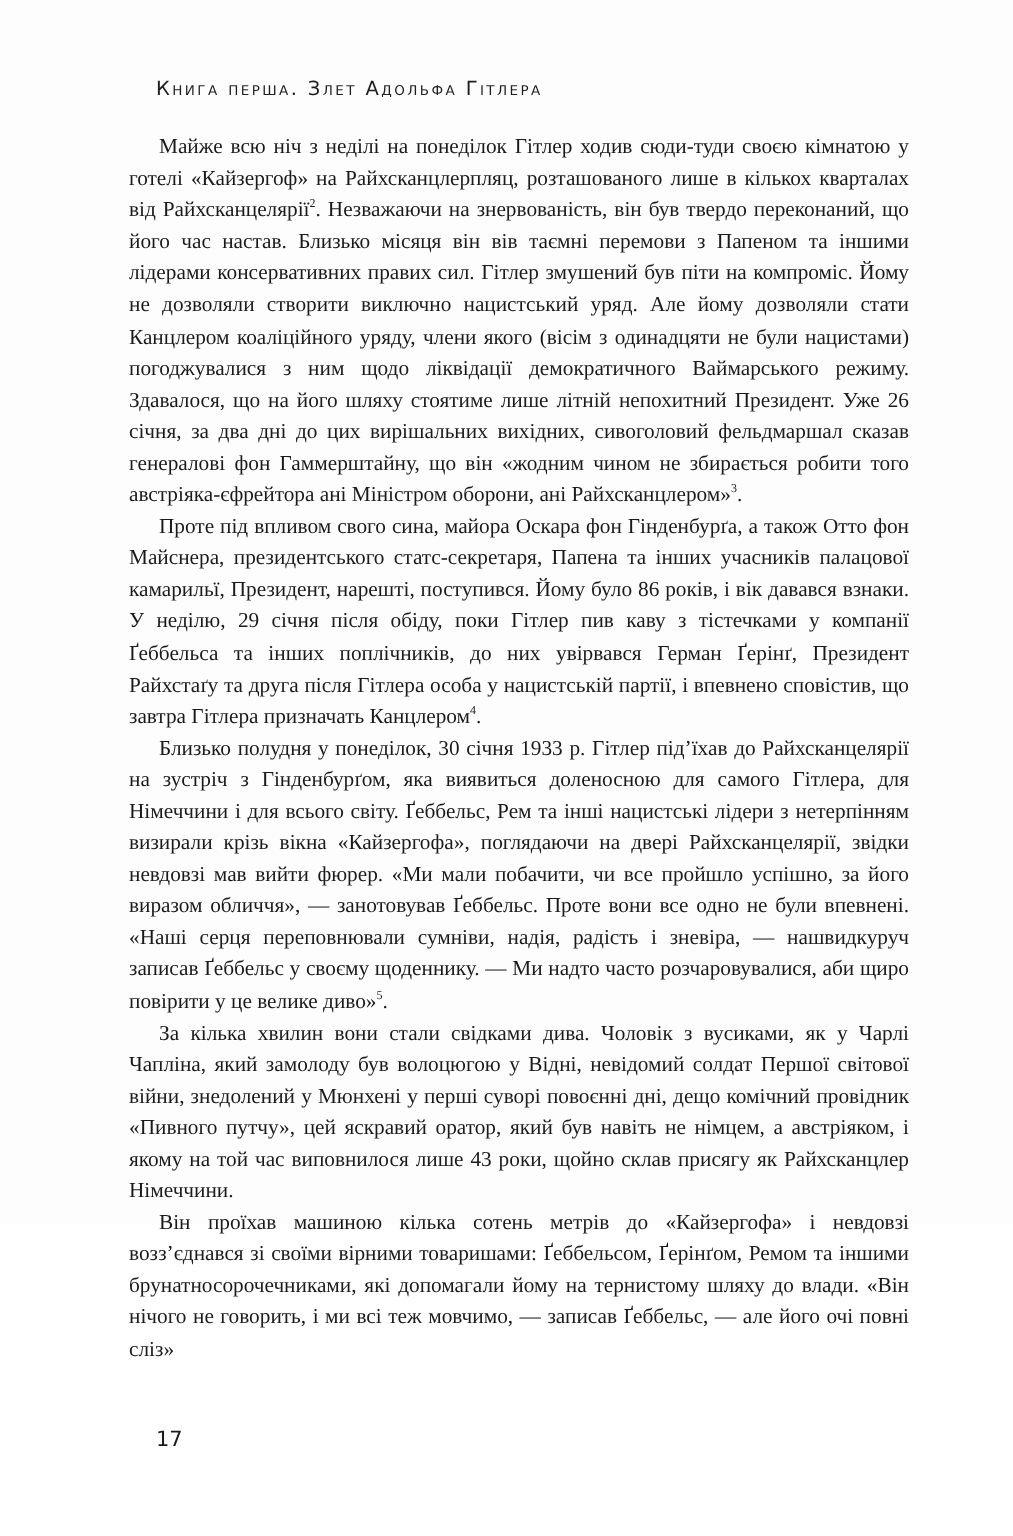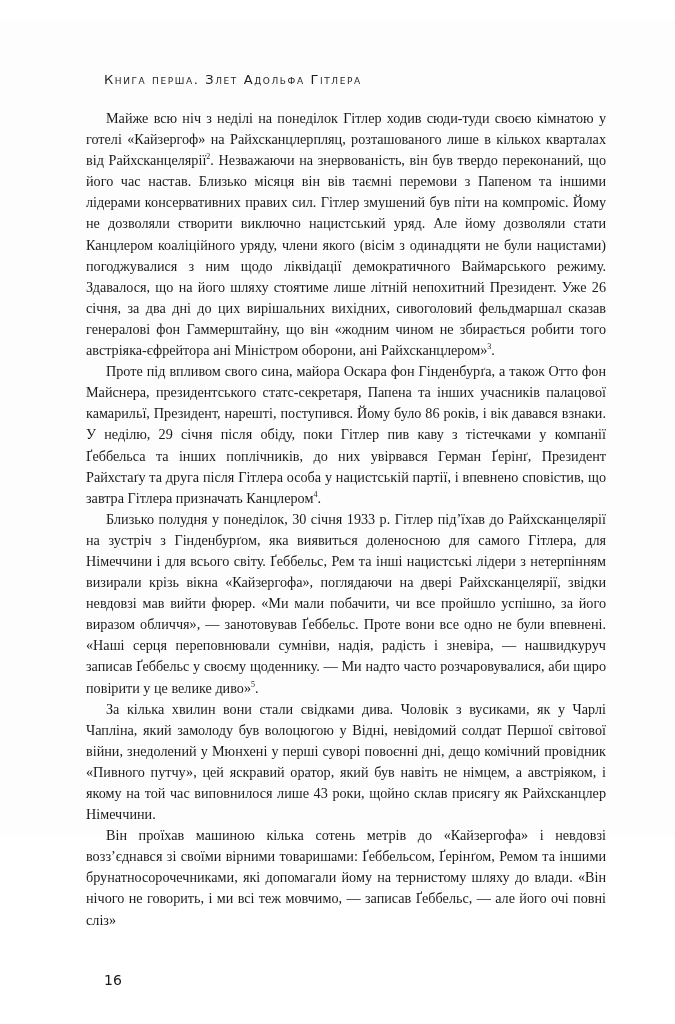--- a/index.html
+++ b/index.html
@@ -1,17 +1,17 @@
 <!DOCTYPE html>
 <html><head>
 <meta charset="utf-8">
 <style>
   html, body { margin: 0; padding: 0; background: #ffffff; }
   body { width: 675px; height: 1024px; position: relative; overflow: hidden; }
-  .page { position: absolute; left: 0; top: 0; width: 675px; height: 816px; background: #fdfdfd; margin-top: 20px; }
+  .page { position: absolute; left: 0; top: 0; width: 675px; height: 816px; background: #fdfdfd; }
   .running-head {
     position: absolute; left: 104px; top: 52px;
     font-family: "DejaVu Sans", sans-serif;
     font-size: 13px; letter-spacing: 1.6px; color: #1e1e1e;
     font-variant: small-caps;
   }
   .body-text {
     position: absolute; left: 86px; top: 88px; width: 520px;
     font-family: "DejaVu Serif", serif;
     font-size: 14.2px; line-height: 21.1px; color: #1a1a1a;
@@ -32,14 +32,14 @@
   <div class="running-head">Книга перша. Злет Адольфа Гітлера</div>
 
   <div class="body-text">
     <p><span>Майже всю ніч з неділі на понеділок Гітлер ходив сюди-туди своєю кімнатою у готелі «Кайзергоф» на Райхсканцлерпляц, розташованого лише в кількох кварталах від Райхсканцелярії</span><sup>2</sup><span>. Незважаючи на знервованість, він був твердо переконаний, що його час настав. Близько місяця він вів таємні перемови з Папеном та іншими лідерами консервативних правих сил. Гітлер змушений був піти на компроміс. Йому не дозволяли створити виключно нацистський уряд. Але йому дозволяли стати Канцлером коаліційного уряду, члени якого (вісім з одинадцяти не були нацистами) погоджувалися з ним щодо ліквідації демократичного Ваймарського режиму. Здавалося, що на його шляху стоятиме лише літній непохитний Президент. Уже 26 січня, за два дні до цих вирішальних вихідних, сивоголовий фельдмаршал сказав генералові фон Гаммерштайну, що він «жодним чином не збирається робити того австріяка-єфрейтора ані Міністром оборони, ані Райхсканцлером»</span><sup>3</sup><span>.</span></p>
     <p><span>Проте під впливом свого сина, майора Оскара фон Гінденбурґа, а також Отто фон Майснера, президентського статс-секретаря, Папена та інших учасників палацової камарильї, Президент, нарешті, поступився. Йому було 86 років, і вік давався взнаки. У неділю, 29 січня після обіду, поки Гітлер пив каву з тістечками у компанії Ґеббельса та інших поплічників, до них увірвався Герман Ґерінґ, Президент Райхстаґу та друга після Гітлера особа у нацистській партії, і впевнено сповістив, що завтра Гітлера призначать Канцлером</span><sup>4</sup><span>.</span></p>
     <p><span>Близько полудня у понеділок, 30 січня 1933 р. Гітлер під’їхав до Райхсканцелярії на зустріч з Гінденбурґом, яка виявиться доленосною для самого Гітлера, для Німеччини і для всього світу. Ґеббельс, Рем та інші нацистські лідери з нетерпінням визирали крізь вікна «Кайзергофа», поглядаючи на двері Райхсканцелярії, звідки невдовзі мав вийти фюрер. «Ми мали побачити, чи все пройшло успішно, за його виразом обличчя», — занотовував Ґеббельс. Проте вони все одно не були впевнені. «Наші серця переповнювали сумніви, надія, радість і зневіра, — нашвидкуруч записав Ґеббельс у своєму щоденнику. — Ми надто часто розчаровувалися, аби щиро повірити у це велике диво»</span><sup>5</sup><span>.</span></p>
     <p><span>За кілька хвилин вони стали свідками дива. Чоловік з вусиками, як у Чарлі Чапліна, який замолоду був волоцюгою у Відні, невідомий солдат Першої світової війни, знедолений у Мюнхені у перші суворі повоєнні дні, дещо комічний провідник «Пивного путчу», цей яскравий оратор, який був навіть не німцем, а австріяком, і якому на той час виповнилося лише 43 роки, щойно склав присягу як Райхсканцлер Німеччини.</span></p>
     <p><span>Він проїхав машиною кілька сотень метрів до «Кайзергофа» і невдовзі возз’єднався зі своїми вірними товаришами: Ґеббельсом, Ґерінґом, Ремом та іншими брунатносорочечниками, які допомагали йому на тернистому шляху до влади. «Він нічого не говорить, і ми всі теж мовчимо, — записав Ґеббельс, — але його очі повні сліз»</span></p>
   </div>
 
-  <div class="folio">16</div>
+  <div class="folio">17</div>
 </div>
 
 </body></html>

